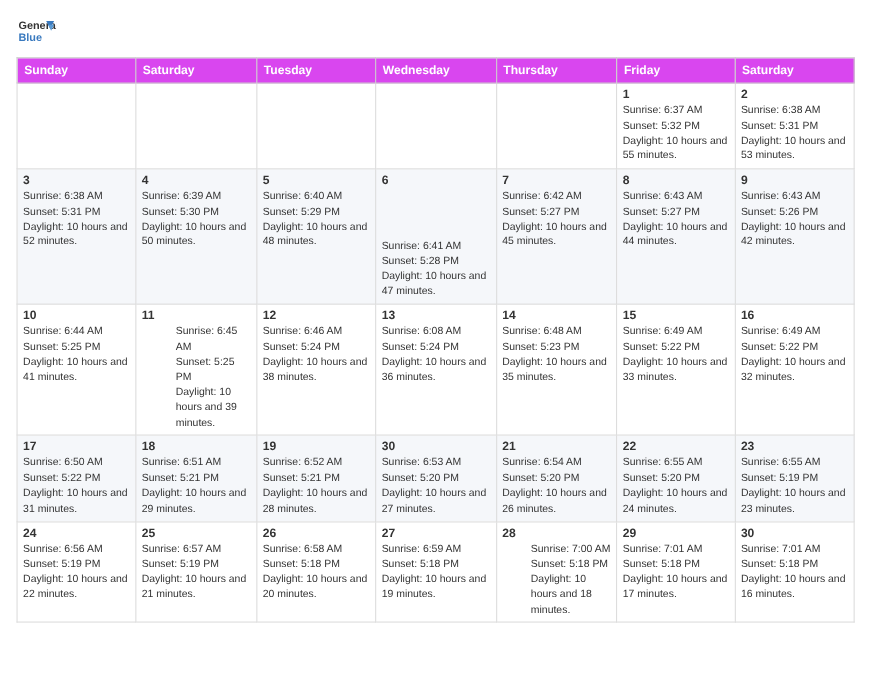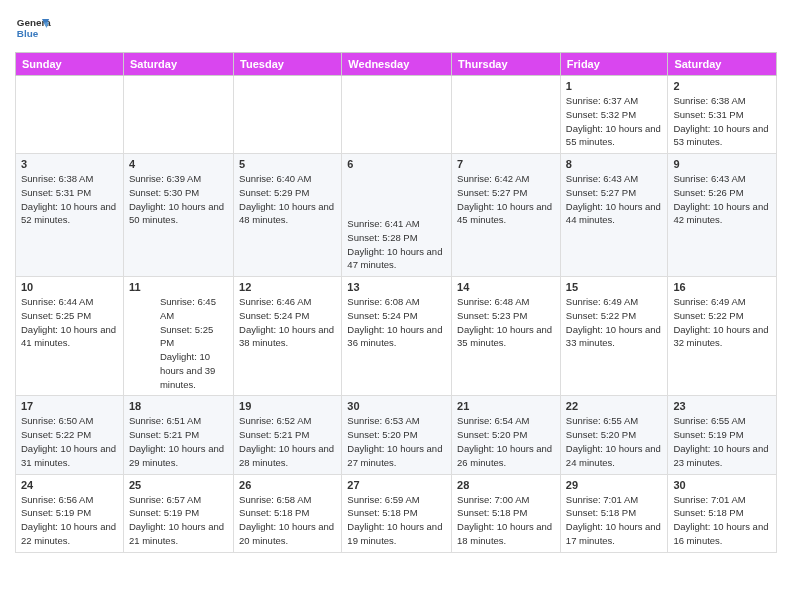--- a/index.html
+++ b/index.html
@@ -280,21 +280,21 @@
 Daylight: 10 hours and 20 minutes.</div>
         </td>
         <td>
           <span class="day-number">27</span>
           <div class="day-info" style="white-space: pre-line;">Sunrise: 6:59 AM
 Sunset: 5:18 PM
 Daylight: 10 hours and 19 minutes.</div>
         </td>
         <td>
           <span class="day-number">28</span>
-          <div class="day-info" style="white-space: pre-line;">Sunrise: 7:00 AM
+          <div class="day-info" style="white-space: pre-line; margin-left: 26px;">Sunrise: 7:00 AM
 Sunset: 5:18 PM
 Daylight: 10 hours and 18 minutes.</div>
         </td>
         <td>
           <span class="day-number">29</span>
           <div class="day-info" style="white-space: pre-line;">Sunrise: 7:01 AM
 Sunset: 5:18 PM
 Daylight: 10 hours and 17 minutes.</div>
         </td>
         <td>

